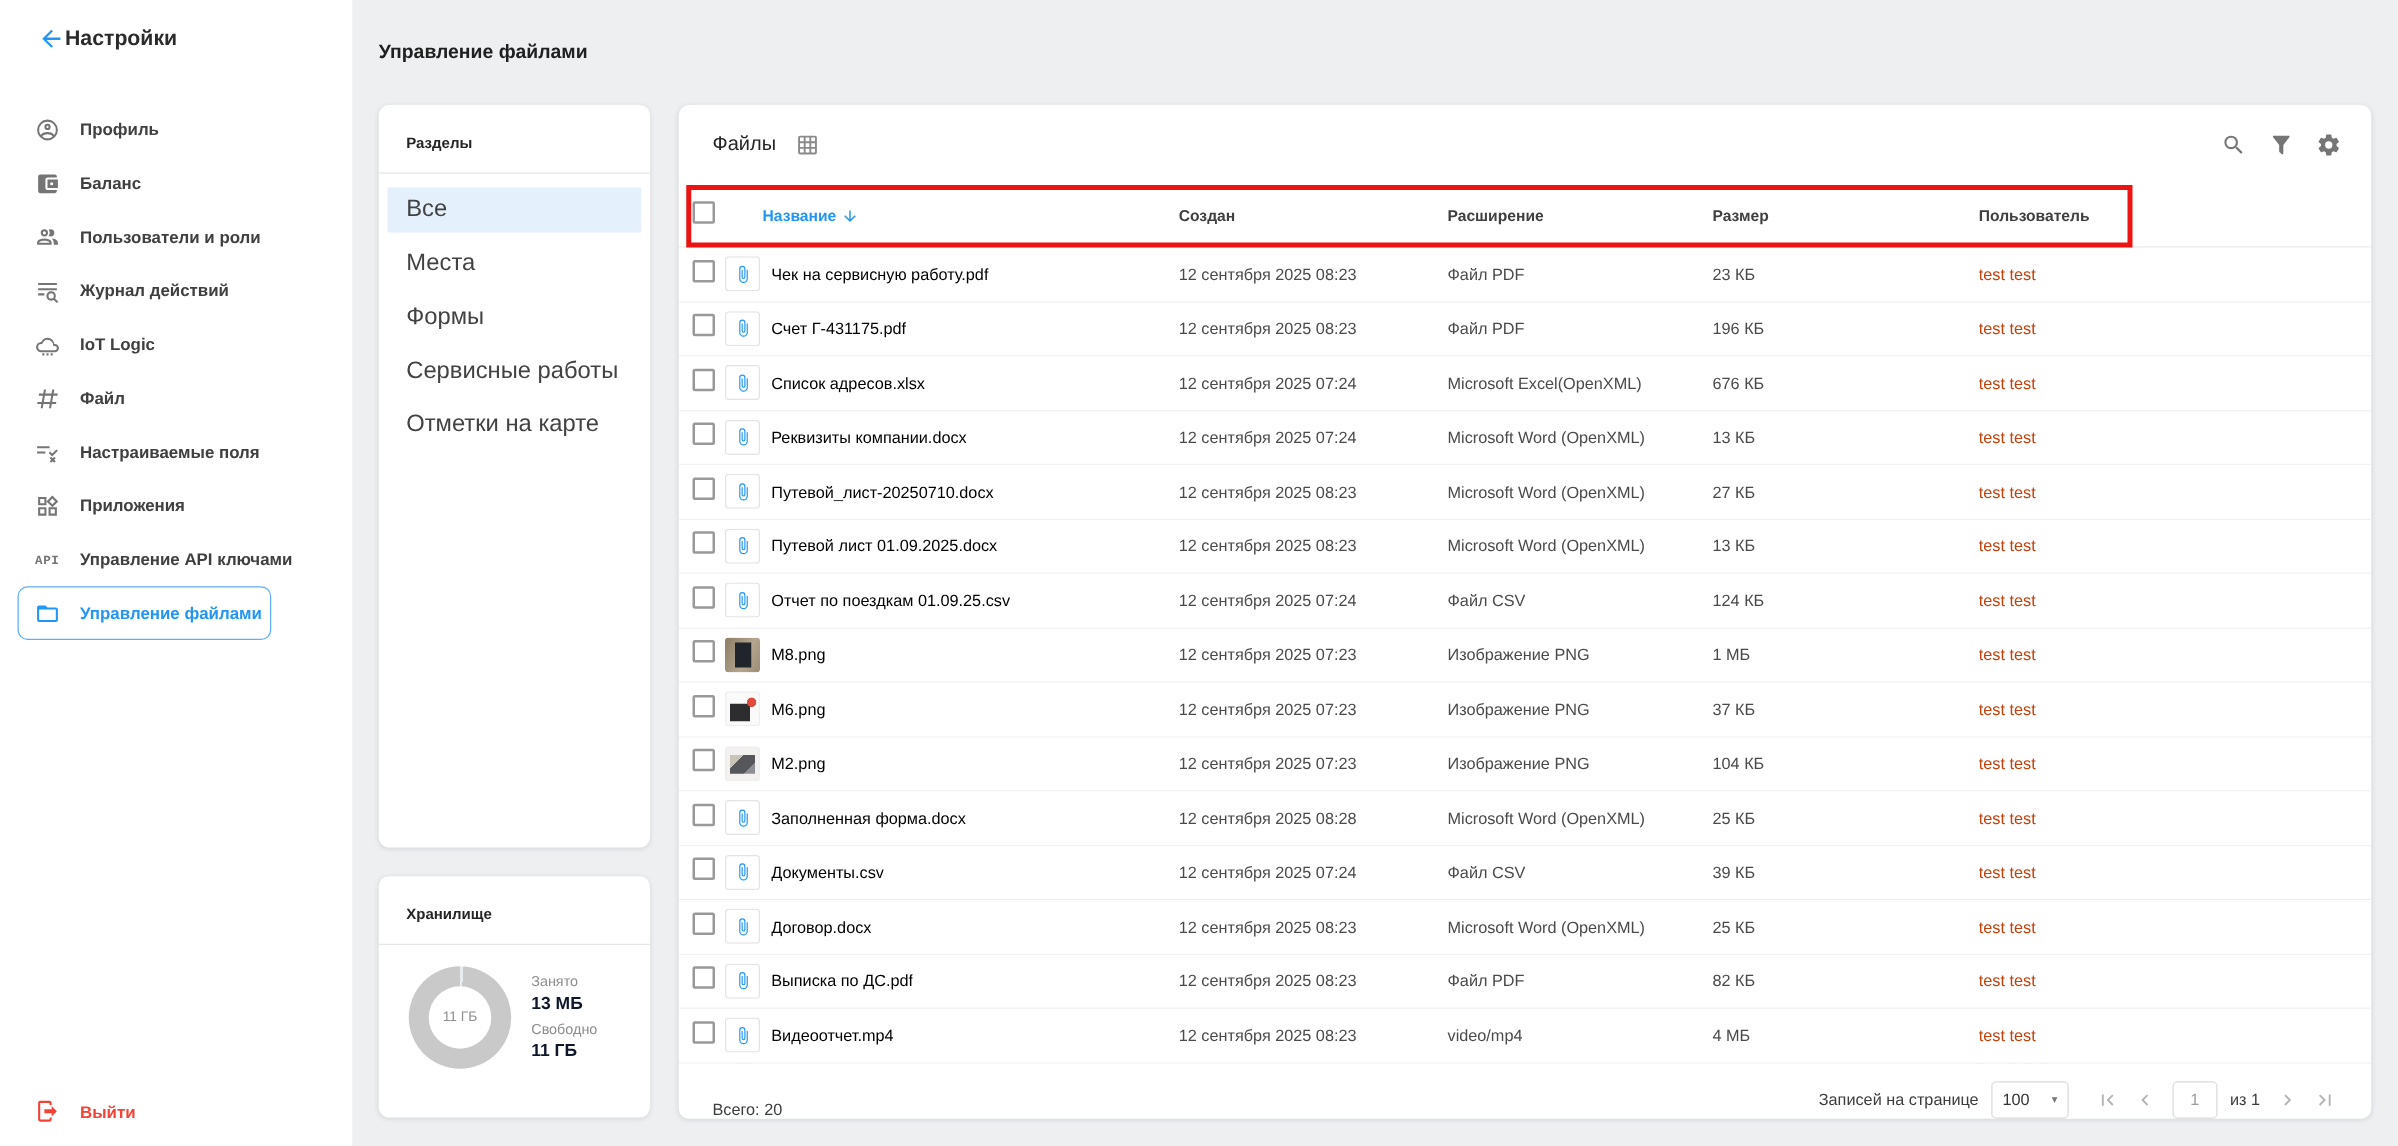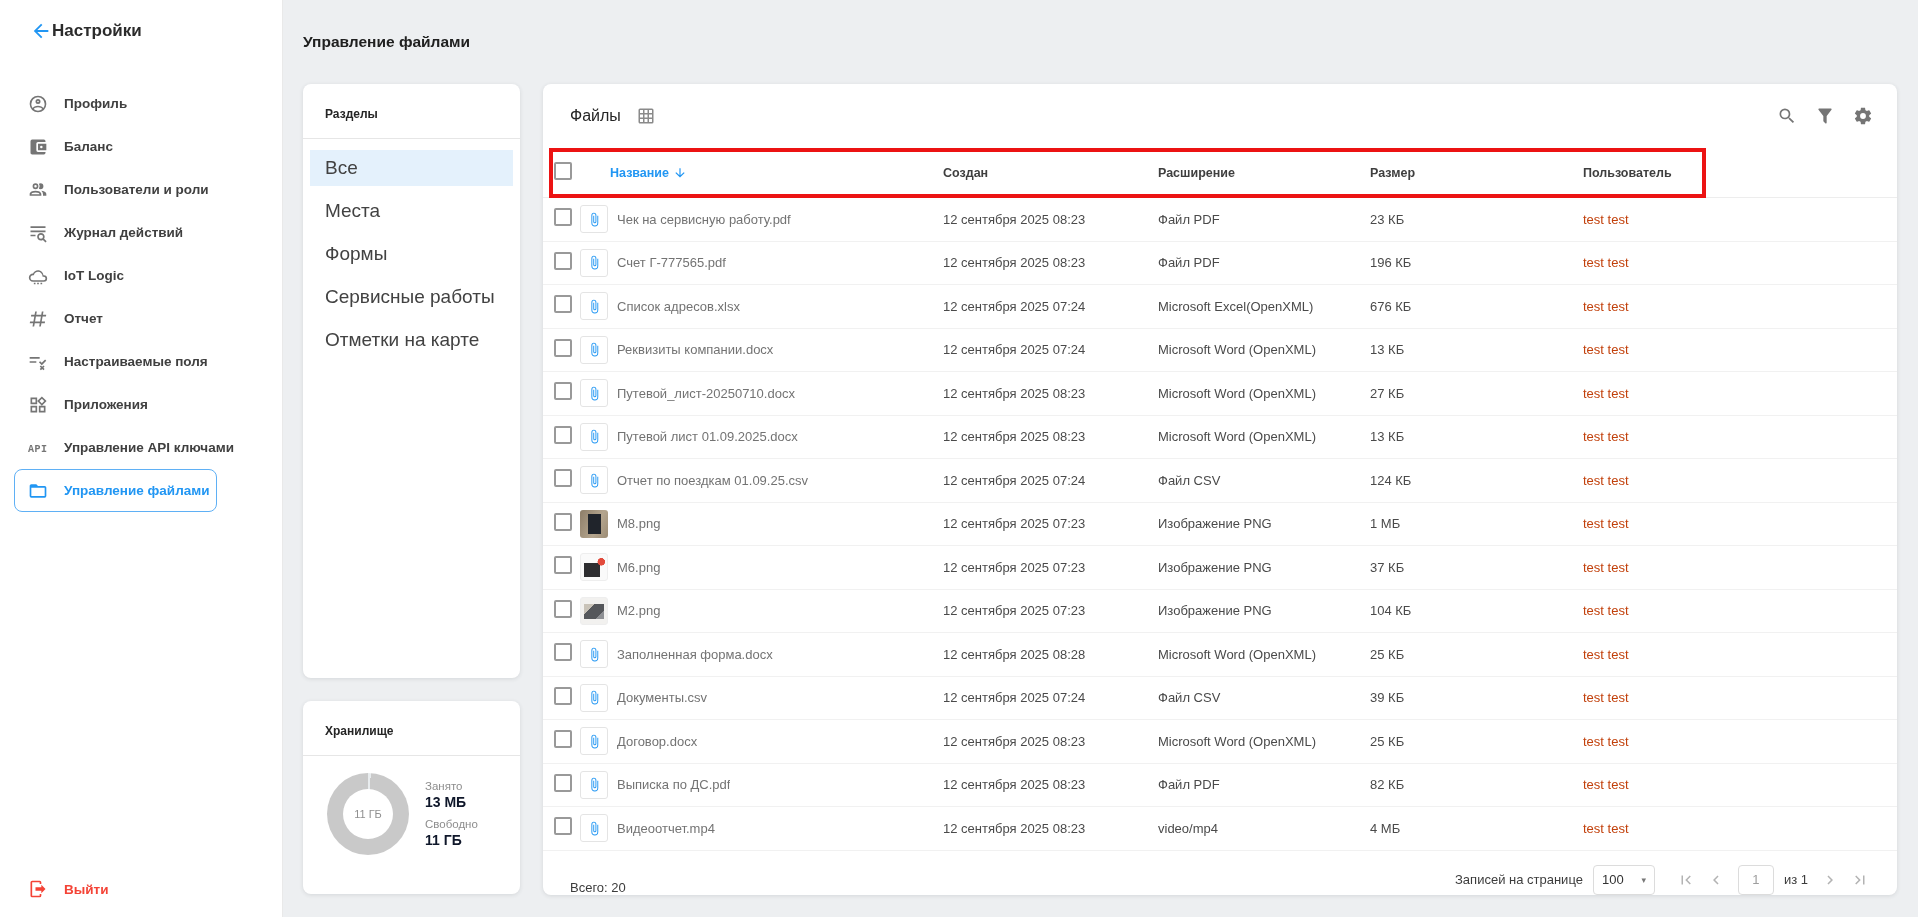--- a/index.html
+++ b/index.html
@@ -66,21 +66,21 @@
   .th{font-size:12.5px;font-weight:700;color:#3f3f3f}
   .th-name{color:#2196f3;cursor:pointer;display:flex;align-items:center;gap:4px}
   .sort-arrow svg{width:14px;height:14px;fill:#2196f3}
 
   .trow{height:43.5px;border-bottom:1px solid #f1f1f1}
   .fico{width:28px;height:28px;border:1px solid #e4e4e4;border-radius:3px;background:#fff;display:flex;align-items:center;justify-content:center;flex:0 0 auto;overflow:hidden}
   .fico svg{width:15px;height:15px;fill:#2196f3}
   .fico[data-icon="thumb-m8"]{border:none;background:linear-gradient(#20242b,#20242b) 50% 50%/13px 20px no-repeat,linear-gradient(115deg,#8d7d68,#b4a58e 60%,#9c8c75)}
   .fico[data-icon="thumb-m6"]{border:1px solid #eee;background:radial-gradient(circle at 78% 30%,#e24a3b 0 3.5px,rgba(0,0,0,0) 4px) no-repeat,linear-gradient(#2d2d30,#2d2d30) 3px 70%/16px 14px no-repeat,#fafafa}
   .fico[data-icon="thumb-m2"]{border:1px solid #eee;background:linear-gradient(135deg,#c9c3b8 0 30%,#55575b 30% 75%,#8e9094 75%) 50% 55%/20px 15px no-repeat,#f2f1ef}
-  .fname{font-size:13px;color:#737373;white-space:nowrap;overflow:hidden;text-overflow:ellipsis}
+  .fname{font-size:13px;color:#000000;white-space:nowrap;overflow:hidden;text-overflow:ellipsis}
   .tcell{font-size:13px;color:#4a4a4a;white-space:nowrap}
   .user-link{color:#c2410c;font-size:13px;cursor:pointer}
 
   .tfoot{height:44px;display:flex;align-items:flex-end;justify-content:space-between;padding:0 22px 0 27px}
   .total{font-size:13px;color:#3c3c3c}
   .pagination{display:flex;align-items:center}
   .pp-label{font-size:13px;color:#3c3c3c}
   .pp-select{display:inline-flex;align-items:center;justify-content:space-between;width:62px;height:30px;border:1px solid #dcdcdc;border-radius:4px;padding:0 8px;margin:0 16px 0 10px;font-size:13px;color:#333;cursor:pointer}
   .caret{font-size:9px;color:#777}
   .pg-icon{width:24px;height:24px;display:flex;align-items:center;justify-content:center;cursor:pointer;margin:0 3px}
@@ -142,21 +142,21 @@
           </svg>
         </span>
       <span class="sb-label">IoT Logic</span>
     </div>
     <div class="sb-item">
       <span class="sb-ico">
           <svg viewBox="0 0 24 24">
             <path d="M5.41,21L6.12,17H2.12L2.47,15H6.47L7.53,9H3.53L3.88,7H7.88L8.59,3H10.59L9.88,7H15.88L16.59,3H18.59L17.88,7H21.88L21.53,9H17.53L16.47,15H20.47L20.12,17H16.12L15.41,21H13.41L14.12,17H8.12L7.41,21H5.41M9.53,9L8.47,15H14.47L15.53,9H9.53Z"></path>
           </svg>
         </span>
-      <span class="sb-label">Отчет</span>
+      <span class="sb-label">Файл</span>
     </div>
     <div class="sb-item">
       <span class="sb-ico">
           <svg viewBox="0 0 24 24">
             <path d="M2,6H14V8H2V6M2,11H10V13H2V11M14.5,11L16.5,13L20.5,9L21.9,10.4L16.5,15.8L13.1,12.4L14.5,11M14.1,17.5L15.5,16.1L17,17.6L18.5,16.1L19.9,17.5L18.4,19L19.9,20.5L18.5,21.9L17,20.4L15.5,21.9L14.1,20.5L15.6,19L14.1,17.5Z"></path>
           </svg>
         </span>
       <span class="sb-label">Настраиваемые поля</span>
     </div>
     <div class="sb-item">
@@ -287,21 +287,21 @@
           </div>
 
           <div class="trow row-grid">
             <div class="cell-check"><span class="checkbox"></span></div>
             <div class="cell-name">
               <span class="fico" data-icon="paperclip">
                 <svg viewBox="0 0 24 24">
                   <path d="M16.5,6V17.5A4,4 0 0,1 12.5,21.5A4,4 0 0,1 8.5,17.5V5A2.5,2.5 0 0,1 11,2.5A2.5,2.5 0 0,1 13.5,5V15.5A1,1 0 0,1 12.5,16.5A1,1 0 0,1 11.5,15.5V6H10V15.5A2.5,2.5 0 0,0 12.5,18A2.5,2.5 0 0,0 15,15.5V5A4,4 0 0,0 11,1A4,4 0 0,0 7,5V17.5A5.5,5.5 0 0,0 12.5,23A5.5,5.5 0 0,0 18,17.5V6H16.5Z"></path>
                 </svg>
               </span>
-              <span class="fname">Счет Г-777565.pdf</span>
+              <span class="fname">Счет Г-431175.pdf</span>
             </div>
             <div class="tcell">12 сентября 2025 08:23</div>
             <div class="tcell">Файл PDF</div>
             <div class="tcell">196 КБ</div>
             <div class="tcell"><a class="user-link">test test</a></div>
           </div>
 
           <div class="trow row-grid">
             <div class="cell-check"><span class="checkbox"></span></div>
             <div class="cell-name">

